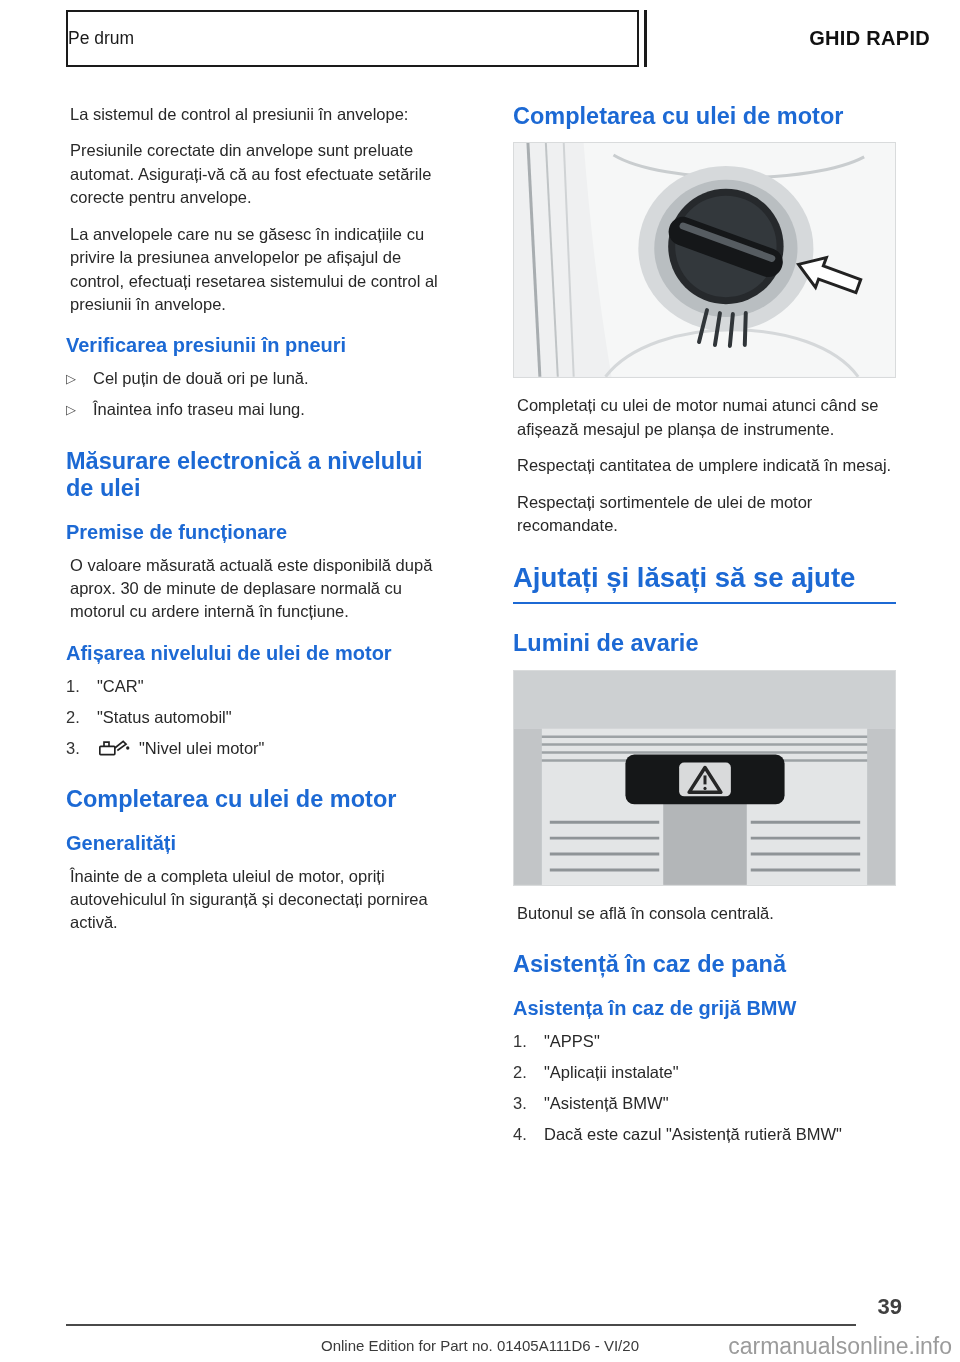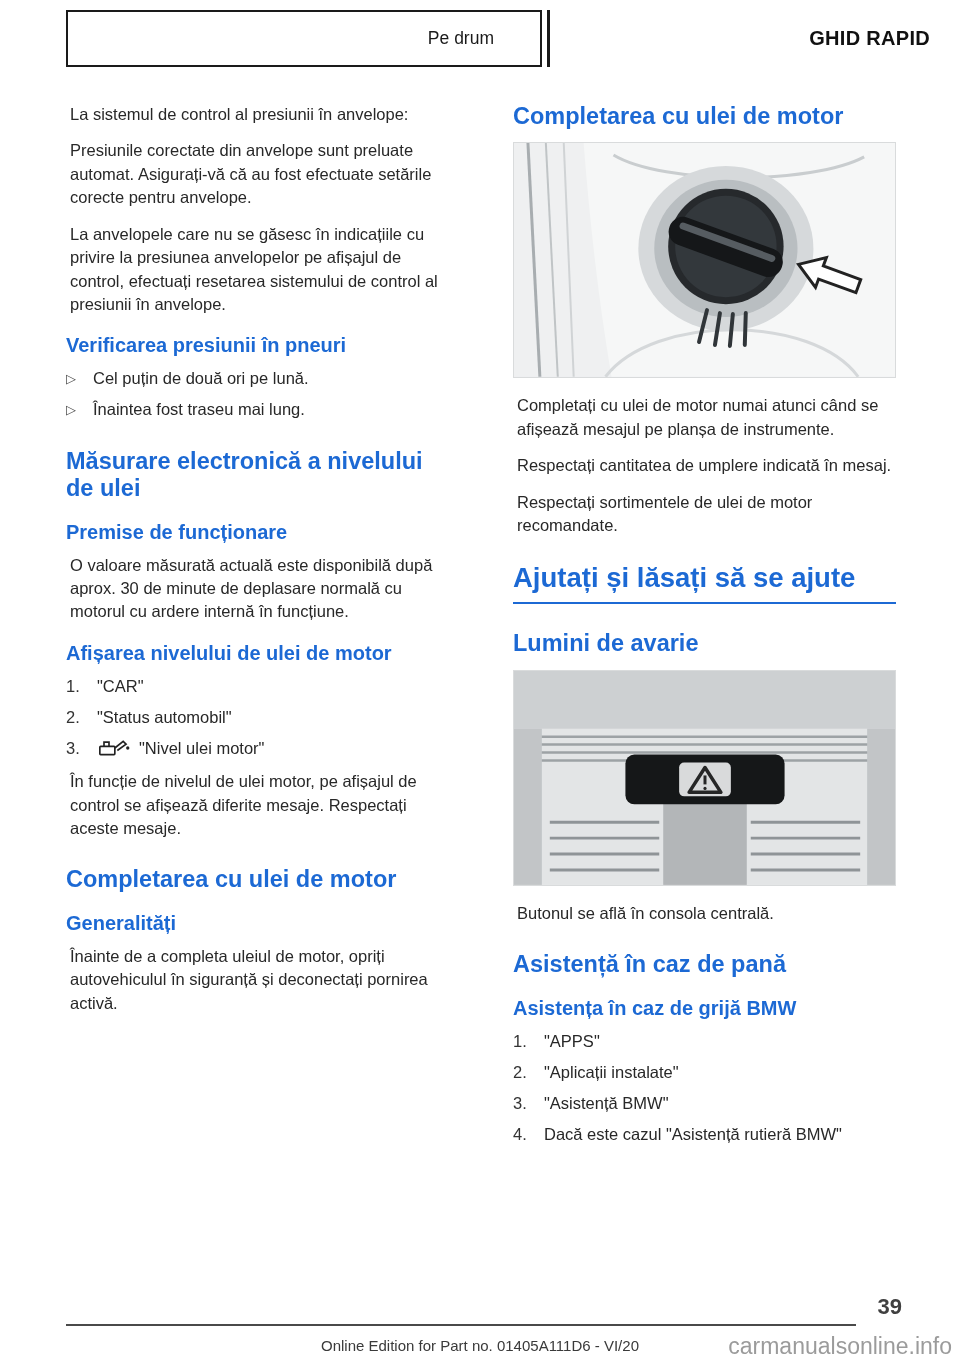--- a/index.html
+++ b/index.html
@@ -19,25 +19,24 @@
   .header {
     position: absolute;
     top: 10px;
     left: 66px;
     width: 864px;
     height: 57px;
     display: flex;
     align-items: stretch;
   }
   .hdr-box {
-    width: 476px;
+    width: 573px;
     border: 2px solid #1a1a1a;
     display: flex;
     align-items: center;
-    justify-content: flex-end;
     padding-right: 46px;
     font-size: 17.5px;
     color: #1a1a1a;
   }
   .hdr-divider { width: 3px; background: #1a1a1a; margin-left: 5px; }
   .hdr-title {
     flex: 1;
     display: flex;
     align-items: center;
     justify-content: flex-end;
@@ -176,21 +175,21 @@
 
       <h3 class="h2">Verificarea presiunii în pneuri</h3>
 
       <div class="bullets">
         <div class="bullet">
           <span class="bullet-marker">▷</span>
           <span>Cel puțin de două ori pe lună.</span>
         </div>
         <div class="bullet">
           <span class="bullet-marker">▷</span>
-          <span>Înaintea fost traseu mai lung.</span>
+          <span>Înaintea info traseu mai lung.</span>
         </div>
       </div>
 
       <h2 class="h1">Măsurare electronică a nivelului de ulei</h2>
 
       <h3 class="h2">Premise de funcționare</h3>
       <p class="body">O valoare măsurată actuală este disponibilă după aprox. 30 de minute de deplasare normală cu motorul cu ardere internă în funcțiune.</p>
 
       <h3 class="h2">Afișarea nivelului de ulei de motor</h3>
 
@@ -209,21 +208,20 @@
             <g fill="none" stroke="#222" stroke-width="2">
               <rect x="3" y="10" width="18" height="10" rx="1"></rect>
               <path d="M8 10 V5 h6 v5"></path>
               <path d="M21 12 L31 4 L34.5 7.5 L24 15"></path>
             </g>
             <circle cx="36.5" cy="12" r="2" fill="#222"></circle>
           </svg>
           <span class="step-label">"Nivel ulei motor"</span>
         </div>
       </div>
-      <p class="body">În funcție de nivelul de ulei motor, pe afișajul de control se afișează diferite mesaje. Respectați aceste mesaje.</p>
 
       <h2 class="h1">Completarea cu ulei de motor</h2>
       <h3 class="h2">Generalități</h3>
       <p class="body">Înainte de a completa uleiul de motor, opriți autovehiculul în siguranță și deconectați pornirea activă.</p>
     </section>
 
     <section class="col">
       <h2 class="h1">Completarea cu ulei de motor</h2>
 
       <figure class="figure" style="margin-top:8px">

